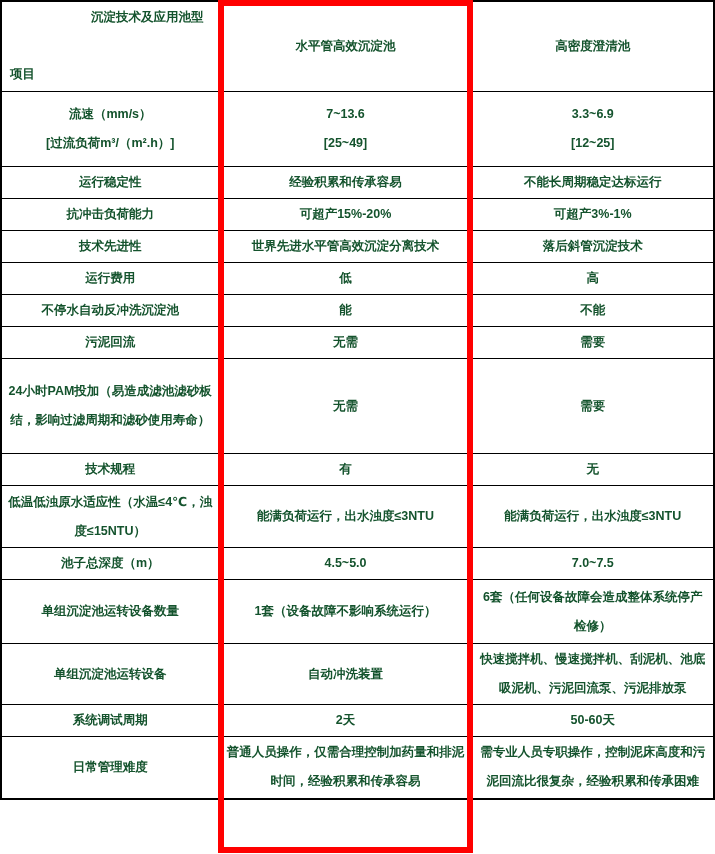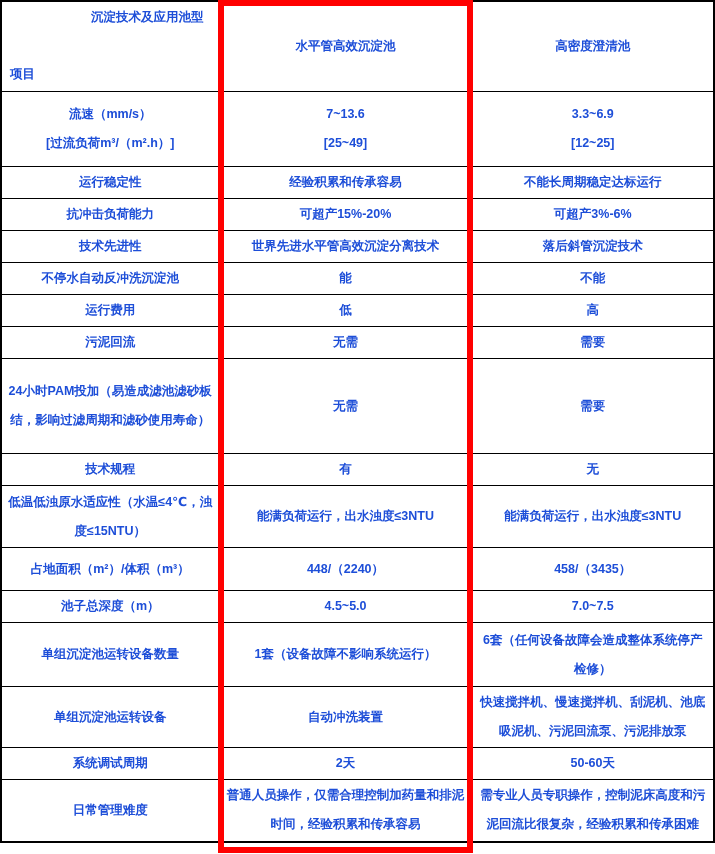--- a/index.html
+++ b/index.html
@@ -22,21 +22,21 @@
     width: 713px;
     border: 2px solid #000;
   }
   table.cmp td {
     border: 1px solid #000;
     text-align: center;
     vertical-align: middle;
     font-weight: bold;
     font-size: 12.5px;
     line-height: 29px;
-    color: #1d4ed8;
+    color: #14532d;
     padding: 1px 5px;
     white-space: pre-line;
     overflow: hidden;
   }
   td.corner {
     position: relative;
     white-space: normal;
   }
   .corner .corner-top {
     position: absolute;
@@ -90,61 +90,56 @@
 [12~25]</td>
       </tr>
       <tr style="height:28px">
         <td>运行稳定性</td>
         <td>经验积累和传承容易</td>
         <td>不能长周期稳定达标运行</td>
       </tr>
       <tr style="height:30px">
         <td>抗冲击负荷能力</td>
         <td>可超产15%-20%</td>
-        <td>可超产3%-6%</td>
+        <td>可超产3%-1%</td>
       </tr>
       <tr style="height:30px">
         <td>技术先进性</td>
         <td>世界先进水平管高效沉淀分离技术</td>
         <td>落后斜管沉淀技术</td>
       </tr>
+      <tr style="height:29px">
+        <td>运行费用</td>
+        <td>低</td>
+        <td>高</td>
+      </tr>
       <tr style="height:30px">
         <td>不停水自动反冲洗沉淀池</td>
         <td>能</td>
         <td>不能</td>
-      </tr>
-      <tr style="height:29px">
-        <td>运行费用</td>
-        <td>低</td>
-        <td>高</td>
       </tr>
       <tr style="height:28px">
         <td>污泥回流</td>
         <td>无需</td>
         <td>需要</td>
       </tr>
       <tr style="height:95px">
         <td>24小时PAM投加（易造成滤池滤砂板结，影响过滤周期和滤砂使用寿命）</td>
         <td>无需</td>
         <td>需要</td>
       </tr>
       <tr style="height:29px">
         <td>技术规程</td>
         <td>有</td>
         <td>无</td>
       </tr>
       <tr style="height:62px">
         <td>低温低浊原水适应性（水温≤4℃，浊度≤15NTU）</td>
         <td>能满负荷运行，出水浊度≤3NTU</td>
         <td>能满负荷运行，出水浊度≤3NTU</td>
-      </tr>
-      <tr style="height:43px">
-        <td>占地面积（m²）/体积（m³）</td>
-        <td>448/（2240）</td>
-        <td>458/（3435）</td>
       </tr>
       <tr style="height:28px">
         <td>池子总深度（m）</td>
         <td>4.5~5.0</td>
         <td>7.0~7.5</td>
       </tr>
       <tr style="height:64px">
         <td>单组沉淀池运转设备数量</td>
         <td>1套（设备故障不影响系统运行）</td>
         <td>6套（任何设备故障会造成整体系统停产检修）</td>

